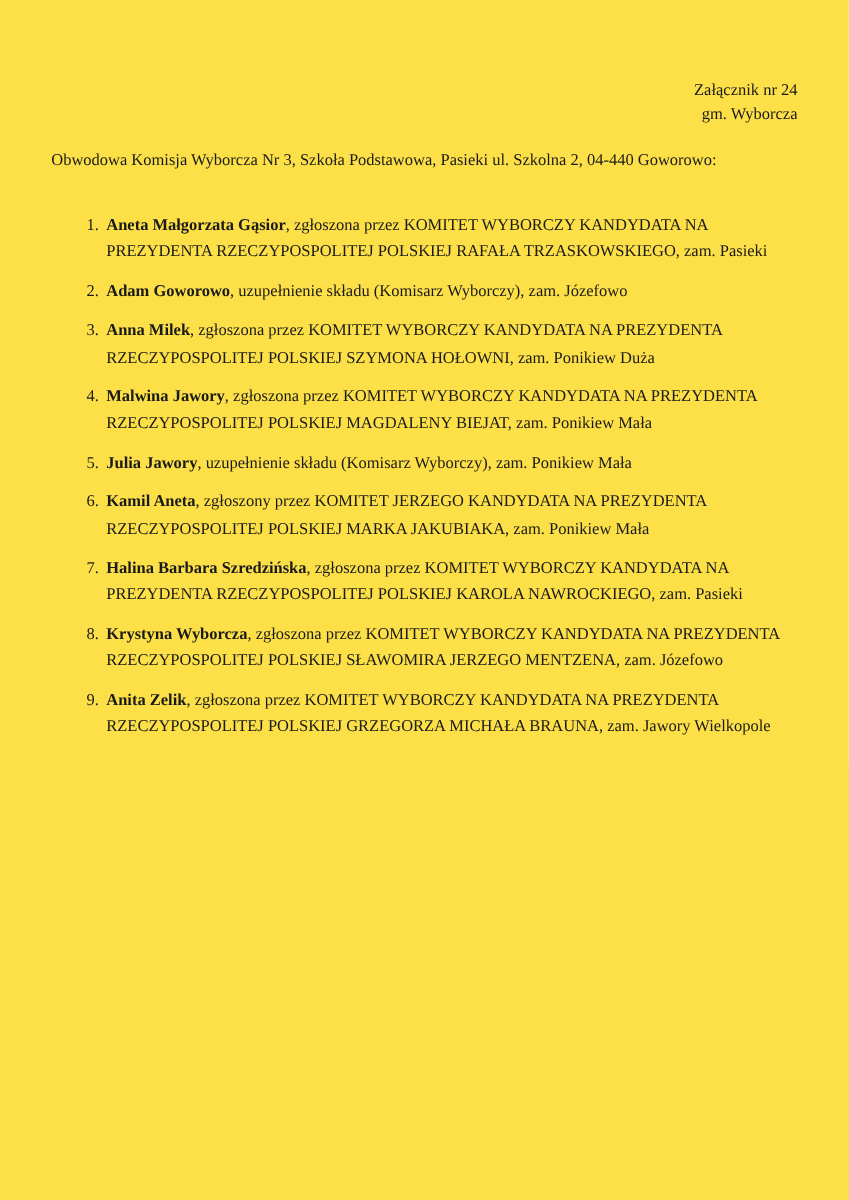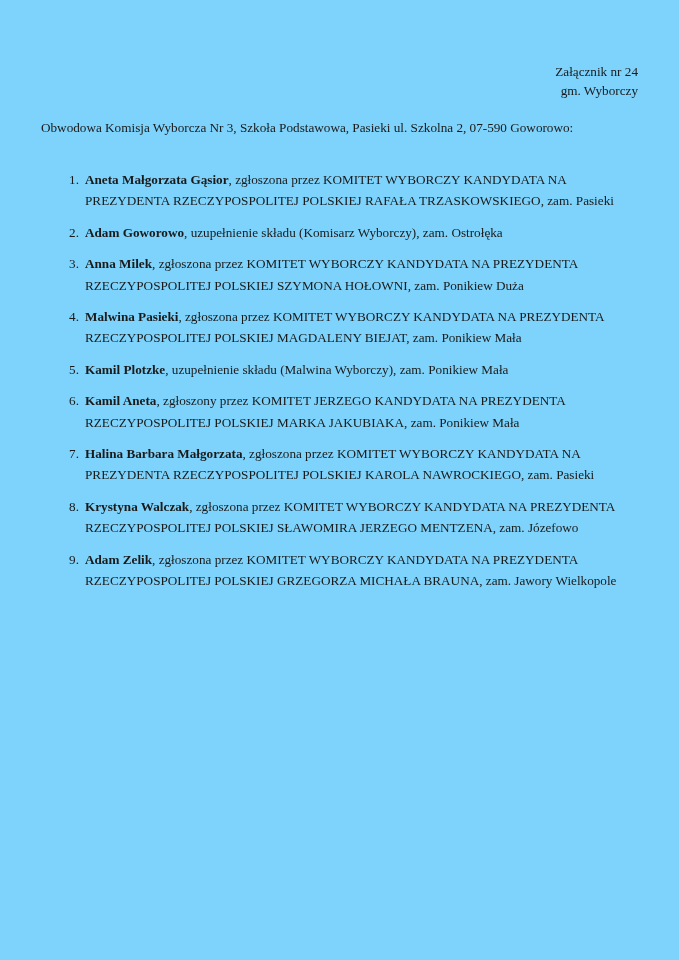--- a/index.html
+++ b/index.html
@@ -14,21 +14,21 @@
     font-family: "Liberation Serif", "DejaVu Serif", serif;
     color: #1a1a1a;
     -webkit-font-smoothing: antialiased;
     overflow: hidden;
   }
   .page {
     position: relative;
     width: 679px;
     height: 960px;
     box-sizing: border-box;
-    background: #7dd3fc;
+    background: #fde047;
   }
 
   
   .doc-header {
     position: absolute;
     top: 62px;
     right: 41px;
     text-align: right;
     font-size: 13.2px;
     line-height: 19px;
@@ -83,67 +83,67 @@
     font-weight: normal;
   }
 </style>
 </head>
 <body>
 
 <div class="page">
 
   <div class="doc-header">
     <span class="hline">Załącznik nr 24</span>
-    <span class="hline">gm. Wyborczy</span>
+    <span class="hline">gm. Wyborcza</span>
   </div>
 
-  <div class="intro-line">Obwodowa Komisja Wyborcza Nr 3, Szkoła Podstawowa, Pasieki ul. Szkolna 2, 07-590 Goworowo:</div>
+  <div class="intro-line">Obwodowa Komisja Wyborcza Nr 3, Szkoła Podstawowa, Pasieki ul. Szkolna 2, 04-440 Goworowo:</div>
 
   <div class="members">
 
     <div class="member-item">
       <span class="member-num">1.</span>
       <span class="member-name">Aneta Małgorzata Gąsior</span><span class="member-text">, zgłoszona przez KOMITET WYBORCZY KANDYDATA NA PREZYDENTA RZECZYPOSPOLITEJ POLSKIEJ RAFAŁA TRZASKOWSKIEGO, zam. Pasieki</span>
     </div>
 
     <div class="member-item">
       <span class="member-num">2.</span>
-      <span class="member-name">Adam Goworowo</span><span class="member-text">, uzupełnienie składu (Komisarz Wyborczy), zam. Ostrołęka</span>
+      <span class="member-name">Adam Goworowo</span><span class="member-text">, uzupełnienie składu (Komisarz Wyborczy), zam. Józefowo</span>
     </div>
 
     <div class="member-item">
       <span class="member-num">3.</span>
       <span class="member-name">Anna Milek</span><span class="member-text">, zgłoszona przez KOMITET WYBORCZY KANDYDATA NA PREZYDENTA RZECZYPOSPOLITEJ POLSKIEJ SZYMONA HOŁOWNI, zam. Ponikiew Duża</span>
     </div>
 
     <div class="member-item">
       <span class="member-num">4.</span>
-      <span class="member-name">Malwina Pasieki</span><span class="member-text">, zgłoszona przez KOMITET WYBORCZY KANDYDATA NA PREZYDENTA RZECZYPOSPOLITEJ POLSKIEJ MAGDALENY BIEJAT, zam. Ponikiew Mała</span>
+      <span class="member-name">Malwina Jawory</span><span class="member-text">, zgłoszona przez KOMITET WYBORCZY KANDYDATA NA PREZYDENTA RZECZYPOSPOLITEJ POLSKIEJ MAGDALENY BIEJAT, zam. Ponikiew Mała</span>
     </div>
 
     <div class="member-item">
       <span class="member-num">5.</span>
-      <span class="member-name">Kamil Plotzke</span><span class="member-text">, uzupełnienie składu (Malwina Wyborczy), zam. Ponikiew Mała</span>
+      <span class="member-name">Julia Jawory</span><span class="member-text">, uzupełnienie składu (Komisarz Wyborczy), zam. Ponikiew Mała</span>
     </div>
 
     <div class="member-item">
       <span class="member-num">6.</span>
       <span class="member-name">Kamil Aneta</span><span class="member-text">, zgłoszony przez KOMITET JERZEGO KANDYDATA NA PREZYDENTA RZECZYPOSPOLITEJ POLSKIEJ MARKA JAKUBIAKA, zam. Ponikiew Mała</span>
     </div>
 
     <div class="member-item">
       <span class="member-num">7.</span>
-      <span class="member-name">Halina Barbara Małgorzata</span><span class="member-text">, zgłoszona przez KOMITET WYBORCZY KANDYDATA NA PREZYDENTA RZECZYPOSPOLITEJ POLSKIEJ KAROLA NAWROCKIEGO, zam. Pasieki</span>
+      <span class="member-name">Halina Barbara Szredzińska</span><span class="member-text">, zgłoszona przez KOMITET WYBORCZY KANDYDATA NA PREZYDENTA RZECZYPOSPOLITEJ POLSKIEJ KAROLA NAWROCKIEGO, zam. Pasieki</span>
     </div>
 
     <div class="member-item">
       <span class="member-num">8.</span>
-      <span class="member-name">Krystyna Walczak</span><span class="member-text">, zgłoszona przez KOMITET WYBORCZY KANDYDATA NA PREZYDENTA RZECZYPOSPOLITEJ POLSKIEJ SŁAWOMIRA JERZEGO MENTZENA, zam. Józefowo</span>
+      <span class="member-name">Krystyna Wyborcza</span><span class="member-text">, zgłoszona przez KOMITET WYBORCZY KANDYDATA NA PREZYDENTA RZECZYPOSPOLITEJ POLSKIEJ SŁAWOMIRA JERZEGO MENTZENA, zam. Józefowo</span>
     </div>
 
     <div class="member-item">
       <span class="member-num">9.</span>
-      <span class="member-name">Adam Zelik</span><span class="member-text">, zgłoszona przez KOMITET WYBORCZY KANDYDATA NA PREZYDENTA RZECZYPOSPOLITEJ POLSKIEJ GRZEGORZA MICHAŁA BRAUNA, zam. Jawory Wielkopole</span>
+      <span class="member-name">Anita Zelik</span><span class="member-text">, zgłoszona przez KOMITET WYBORCZY KANDYDATA NA PREZYDENTA RZECZYPOSPOLITEJ POLSKIEJ GRZEGORZA MICHAŁA BRAUNA, zam. Jawory Wielkopole</span>
     </div>
 
   </div>
 
 </div>
 
 </body></html>

